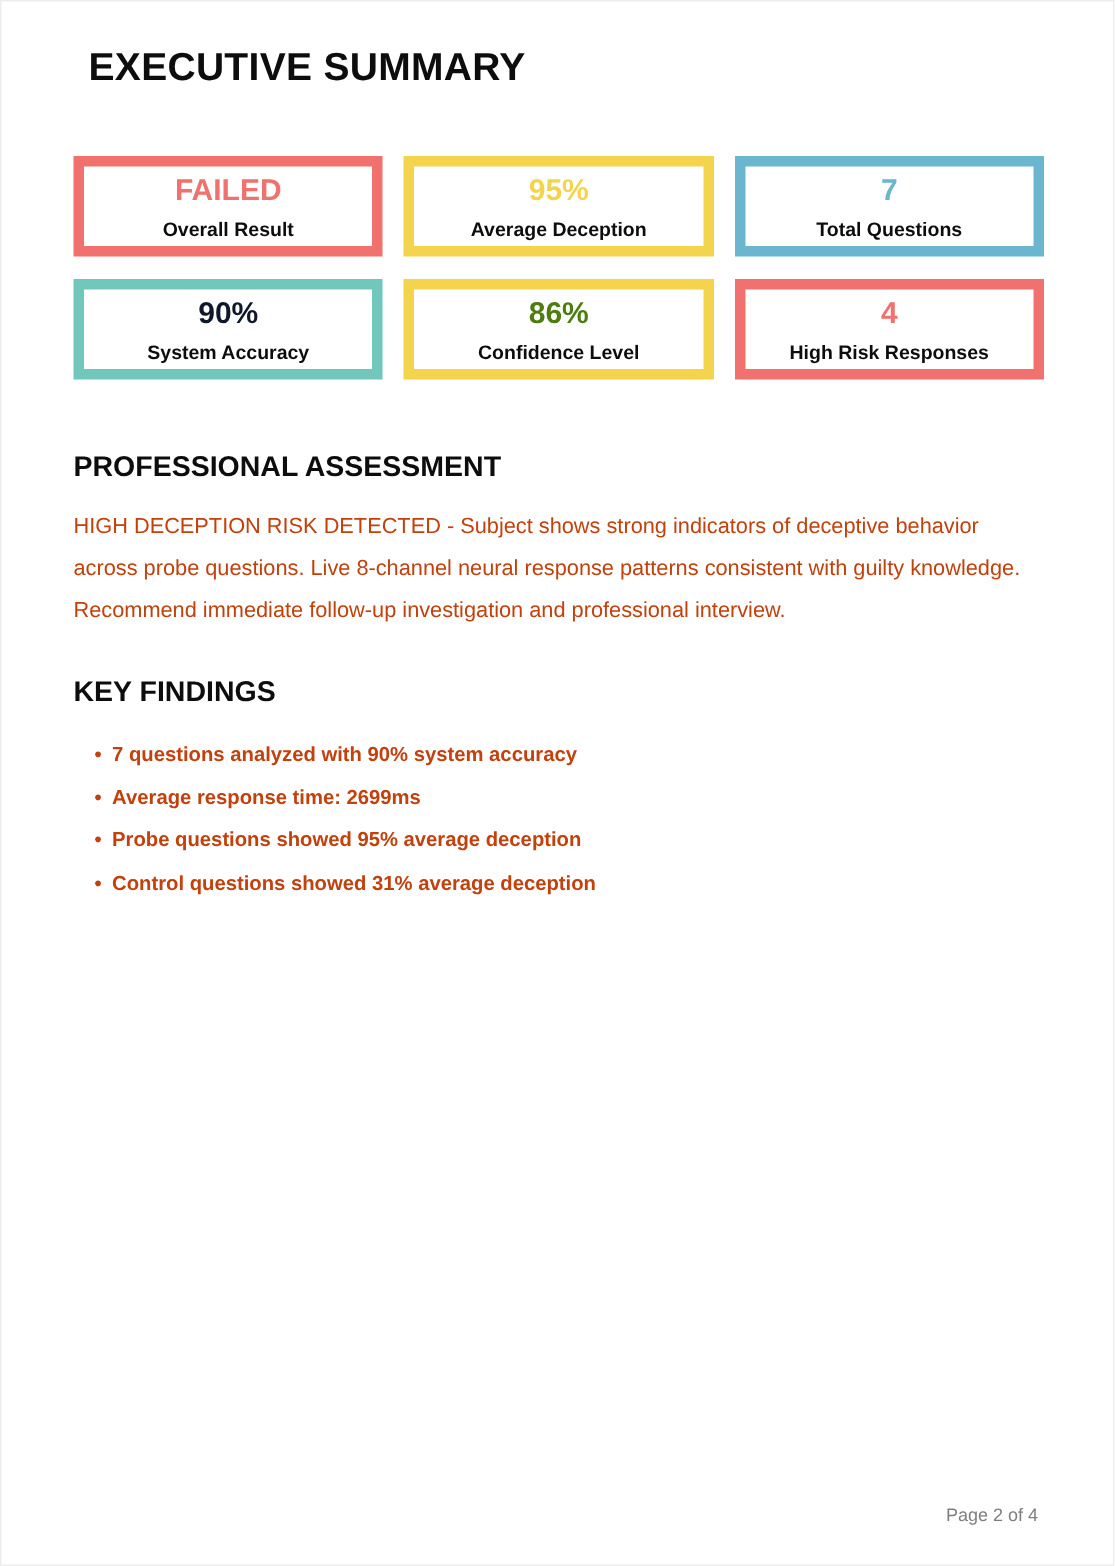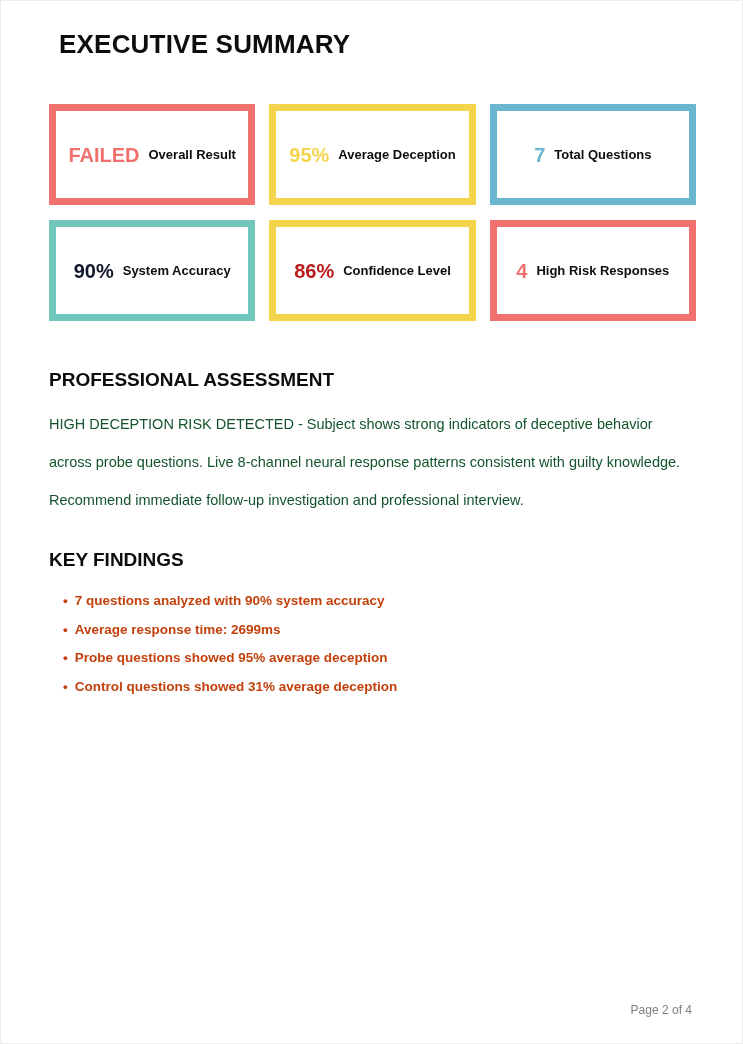--- a/index.html
+++ b/index.html
@@ -24,25 +24,25 @@
   }
   .cards {
     margin-top: 44px;
     display: grid;
     grid-template-columns: repeat(3, 1fr);
     column-gap: 14px;
     row-gap: 15px;
   }
   .card {
     box-sizing: border-box;
-    height: 101px;
+    height: 67px;
     background: #ffffff;
     border: 7px solid #cccccc; 
     display: flex;
-    flex-direction: row;
+    flex-direction: column;
     align-items: center;
     justify-content: center;
     gap: 9px;
     text-align: center;
   }
   .card-value {
     font-size: 20px;
     font-weight: bold;
     line-height: 1;
   }
@@ -55,22 +55,22 @@
   .section-heading {
     margin: 0;
     font-size: 19px;
     font-weight: bold;
     color: #0d0d0d;
   }
   .assessment-heading { margin-top: 48px; }
   .assessment-body {
     margin: 14px 0 0 0;
     font-size: 14.5px;
-    line-height: 38px;
-    color: #14532d;
+    line-height: 28px;
+    color: #c2410c;
     max-width: 648px;
   }
   .findings-heading { margin-top: 30px; }
   .findings-list {
     list-style: none;
     margin: 16px 0 0 0;
     padding: 0 0 0 14px;
   }
   .findings-list li {
     font-size: 13.5px;
@@ -109,21 +109,21 @@
     </div>
     <div class="card" style="border-color: rgb(105, 182, 206);">
       <div class="card-value" style="color: rgb(105, 182, 206);">7</div>
       <div class="card-label">Total Questions</div>
     </div>
     <div class="card" style="border-color: rgb(113, 199, 187);">
       <div class="card-value" style="color: #0f172a;">90%</div>
       <div class="card-label">System Accuracy</div>
     </div>
     <div class="card" style="border-color: rgb(245, 212, 77);">
-      <div class="card-value" style="color: #b91c1c;">86%</div>
+      <div class="card-value" style="color: #4d7c0f;">86%</div>
       <div class="card-label">Confidence Level</div>
     </div>
     <div class="card" style="border-color: rgb(240, 113, 110);">
       <div class="card-value" style="color: rgb(240, 113, 110);">4</div>
       <div class="card-label">High Risk Responses</div>
     </div>
   </div>
 
   <h2 class="section-heading assessment-heading">PROFESSIONAL ASSESSMENT</h2>
   <p class="assessment-body">HIGH DECEPTION RISK DETECTED - Subject shows strong indicators of deceptive behavior across probe questions. Live 8-channel neural response patterns consistent with guilty knowledge. Recommend immediate follow-up investigation and professional interview.</p>

